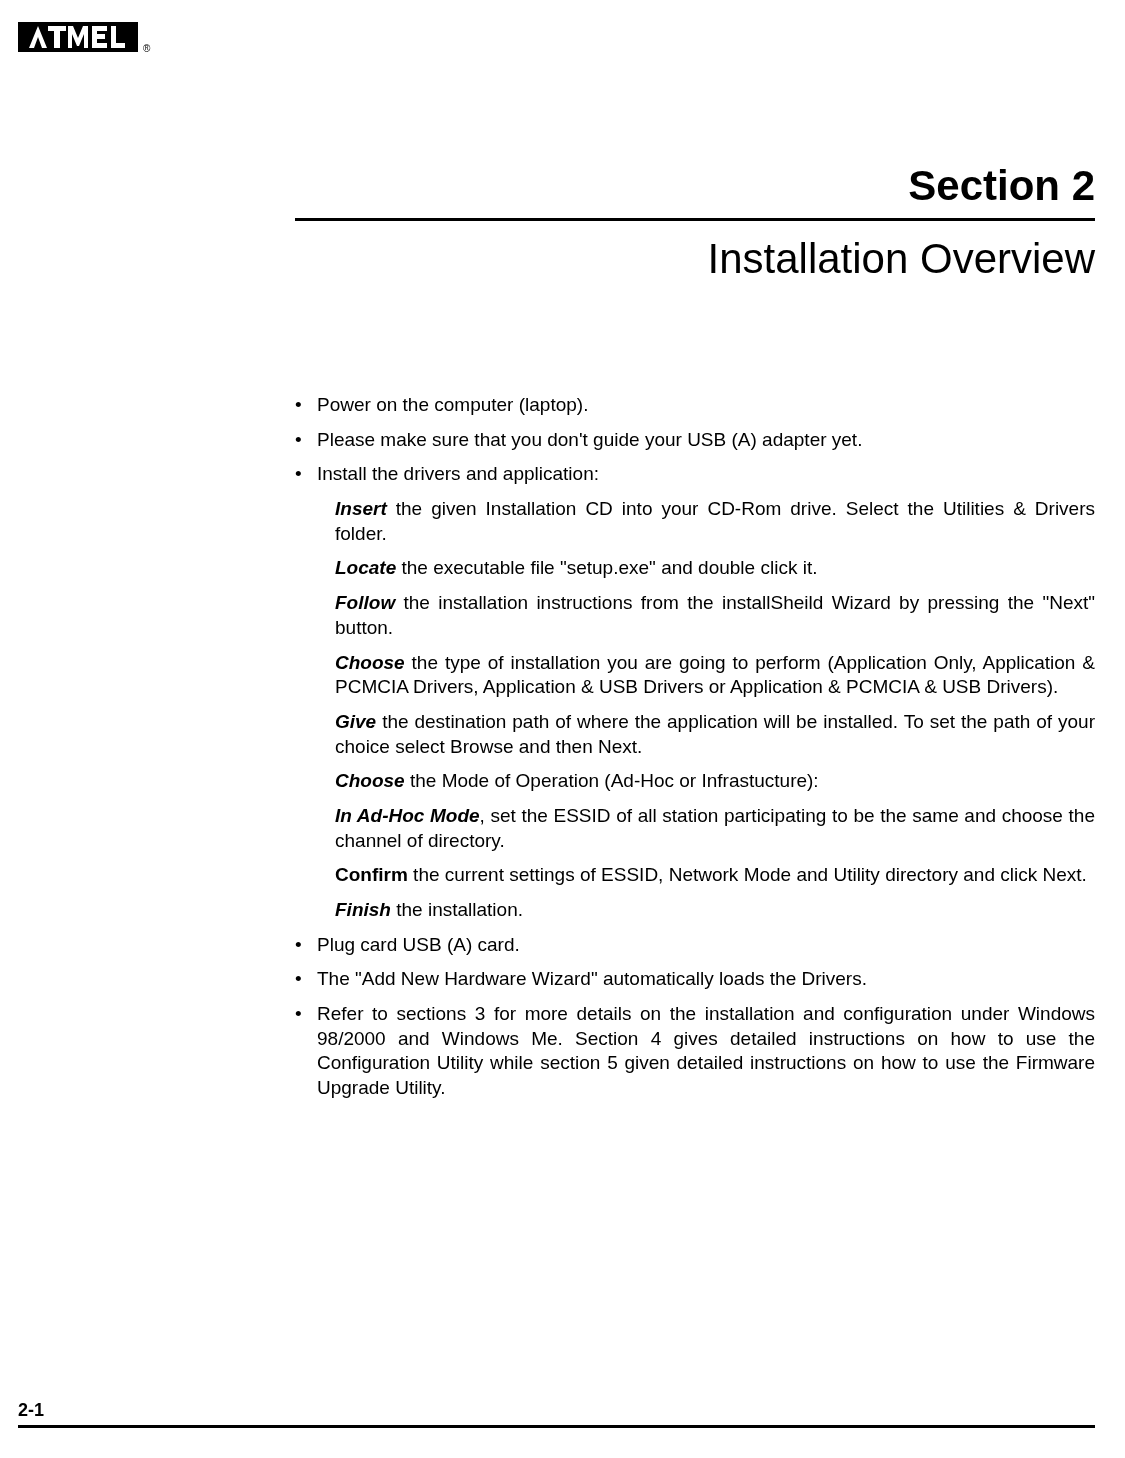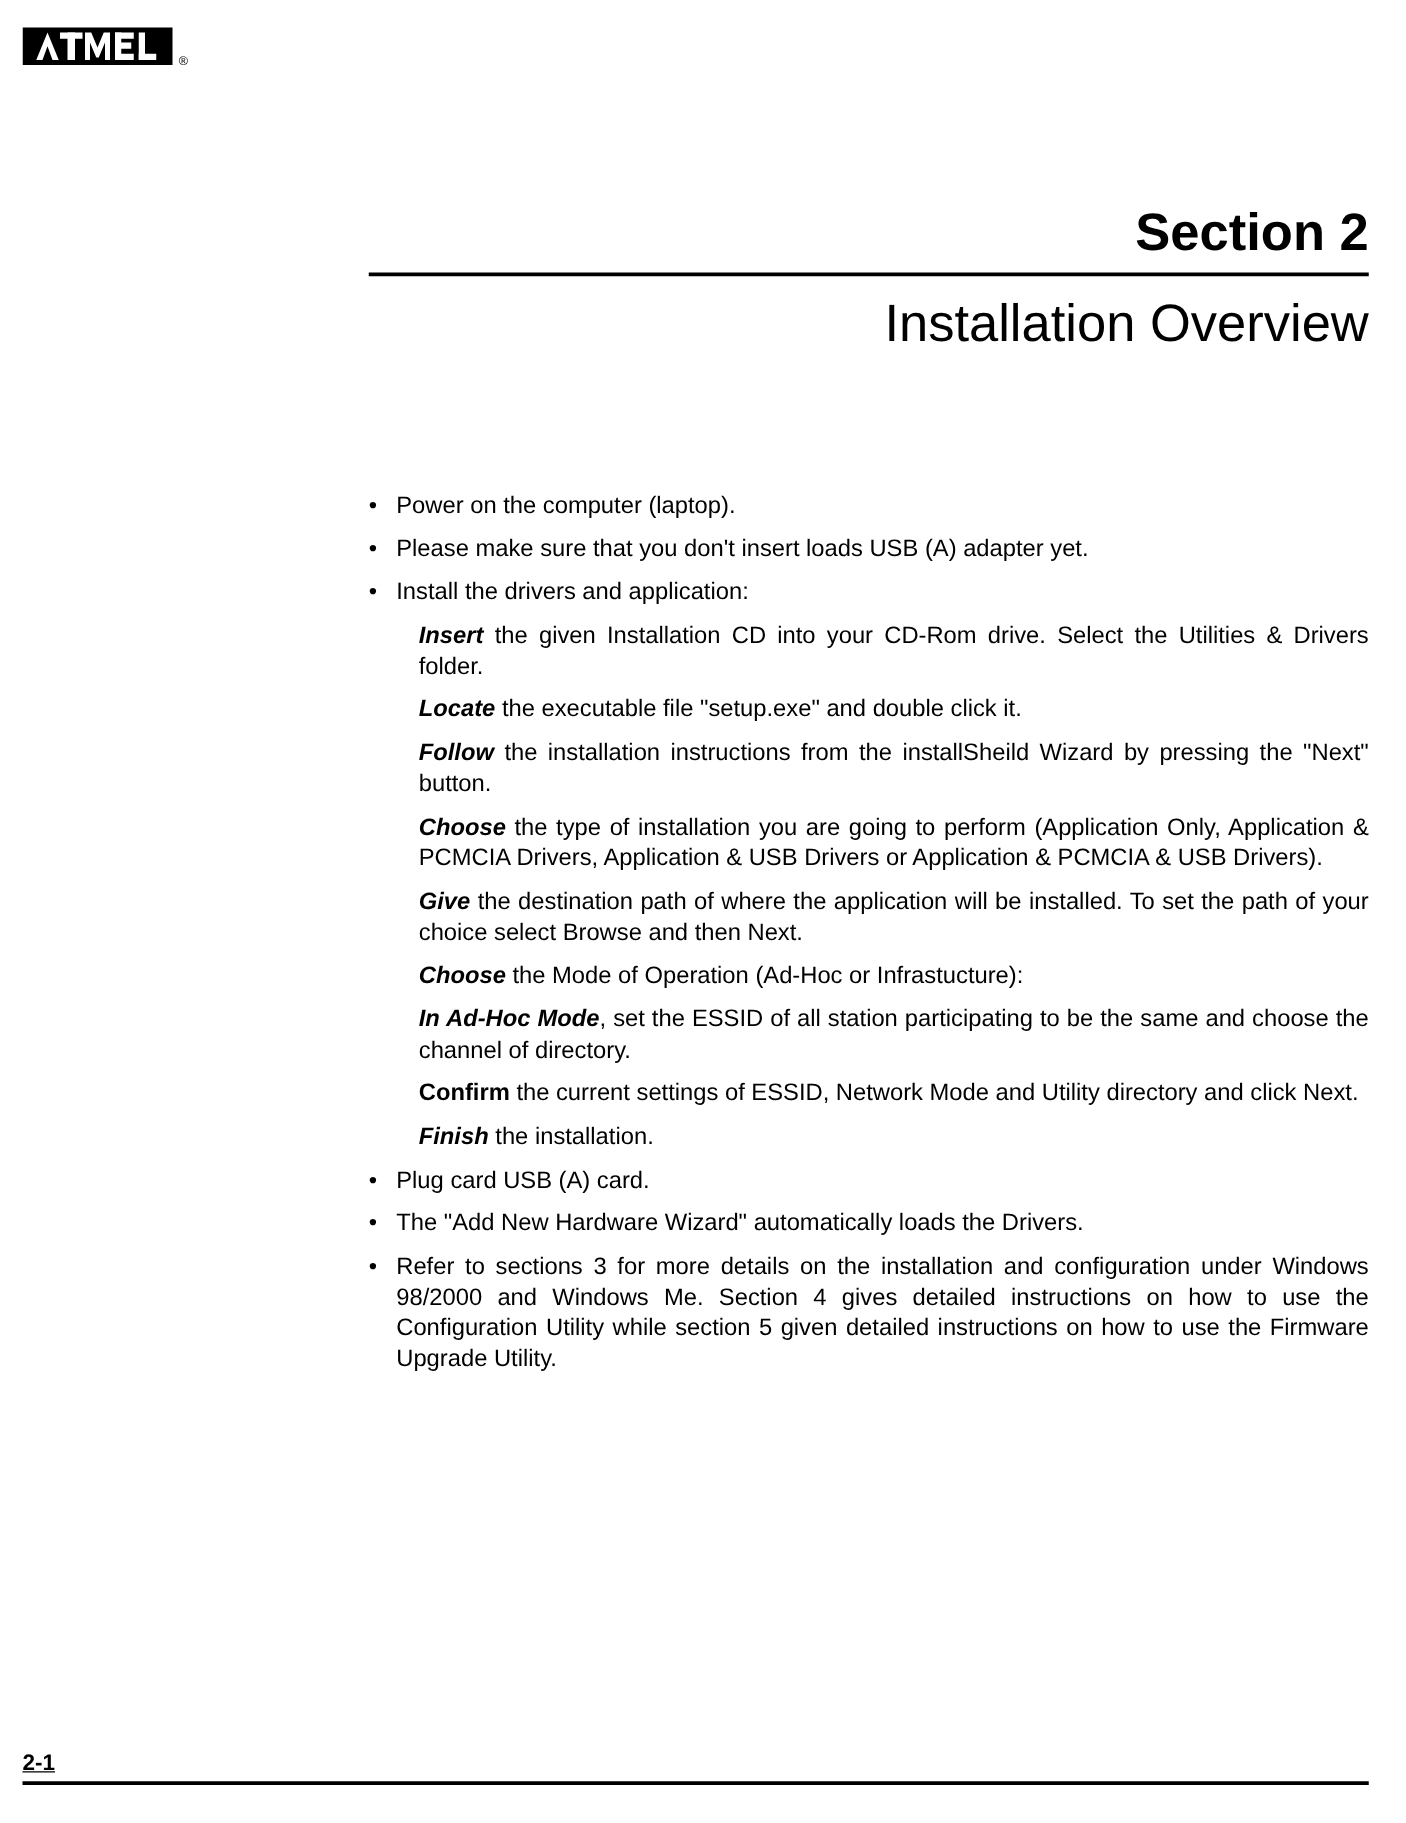--- a/index.html
+++ b/index.html
@@ -80,21 +80,20 @@
     .footer {
       position: absolute;
       bottom: 30px;
       left: 18px;
       right: 30px;
     }
     .footer .pg {
       font-size: 18px;
       font-weight: bold;
       margin-bottom: 4px;
-      text-decoration: underline;
     }
     .footer hr {
       border: none;
       border-top: 3px solid #000;
     }
   </style>
 </head>
 <body>
 
 <div class="logo">
@@ -115,21 +114,21 @@
 </div>
 
 <div class="content">
   <div class="section-label">Section 2</div>
   <hr class="hr-thick">
   <div class="section-title">Installation Overview</div>
 
 
   <ul class="outer">
     <li>Power on the computer (laptop).</li>
-    <li>Please make sure that you don't insert loads USB (A) adapter yet.</li>
+    <li>Please make sure that you don't guide your USB (A) adapter yet.</li>
     <li>
       <span>Install the drivers and application:</span>
       <div class="sub">
         <p><span class="bi">Insert</span><span> the given Installation CD into your CD-Rom drive. Select the Utilities &amp; Drivers folder.</span></p>
         <p><span class="bi">Locate</span><span> the executable file "setup.exe" and double click it.</span></p>
         <p><span class="bi">Follow</span><span> the installation instructions from the installSheild Wizard by pressing the "Next" button.</span></p>
         <p><span class="bi">Choose</span><span> the type of installation you are going to perform (Application Only, Application &amp; PCMCIA Drivers, Application &amp; USB Drivers or Application &amp; PCMCIA &amp; USB Drivers).</span></p>
         <p><span class="bi">Give</span><span> the destination path of where the application will be installed. To set the path of your choice select Browse and then Next.</span></p>
         <p><span class="bi">Choose</span><span> the Mode of Operation (Ad-Hoc or Infrastucture):</span></p>
         <p><span class="bi">In Ad-Hoc Mode</span><span>, set the ESSID of all station participating to be the same and choose the channel of directory.</span></p>

